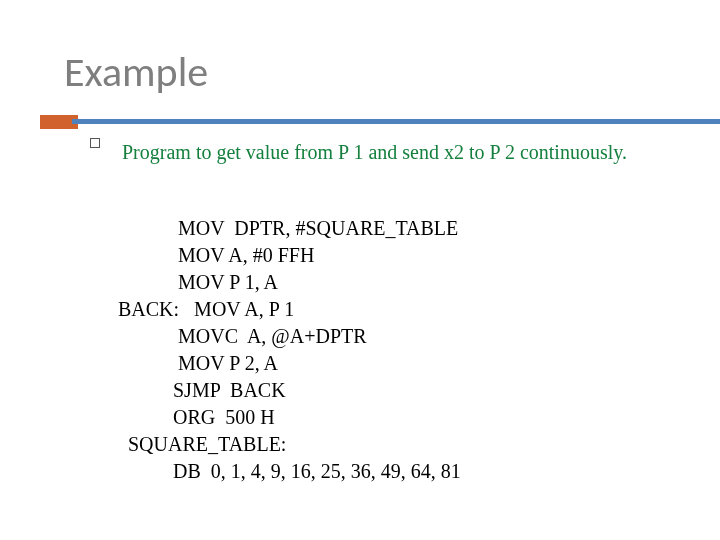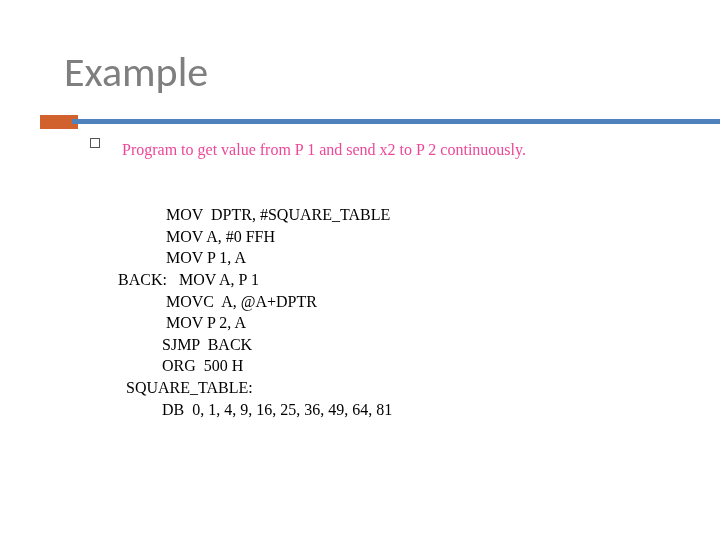--- a/index.html
+++ b/index.html
@@ -5,22 +5,22 @@
   * { margin: 8px; padding: 0; box-sizing: border-box; }
   html, body { width: 720px; height: 540px; background: #fff; font-family: Georgia, 'Times New Roman', serif; }
   .slide { width: 720px; height: 540px; position: relative; padding: 14px 32px 20px 32px; }
   .title { font-family: Calibri, Arial, sans-serif; font-size: 42px; color: #7f7f7f; margin-bottom: 10px; font-weight: 400; }
   .accent-bar { position: relative; height: 6px; margin-bottom: 18px; }
   .accent-block { position: absolute; left: -32px; top: 0; width: 38px; height: 14px; background: #d1622d; }
   .accent-line { position: absolute; left: 0; right: -32px; top: 4px; height: 5px; background: #4f81bd; }
   .content { padding-left: 10px; }
   .bullet-row { display: flex; align-items: flex-start; margin-bottom: 14px; }
   .bullet-box { width: 10px; height: 10px; border: 1.5px solid #555; margin-top: 7px; margin-right: 14px; flex-shrink: 0; }
-  .bullet-text { font-size: 16px; color: #ec4899; line-height: 1.35; }
-  .code-block { font-size: 16px; color: #000; line-height: 1.35; padding-left: 28px; white-space: pre; }
+  .bullet-text { font-size: 20px; color: #15803d; line-height: 1.35; }
+  .code-block { font-size: 20px; color: #000; line-height: 1.35; padding-left: 28px; white-space: pre; }
 </style>
 </head>
 <body>
 
 <div class="slide">
   <div class="title">Example</div>
   <div class="accent-bar">
     <div class="accent-block"></div>
     <div class="accent-line"></div>
   </div>

